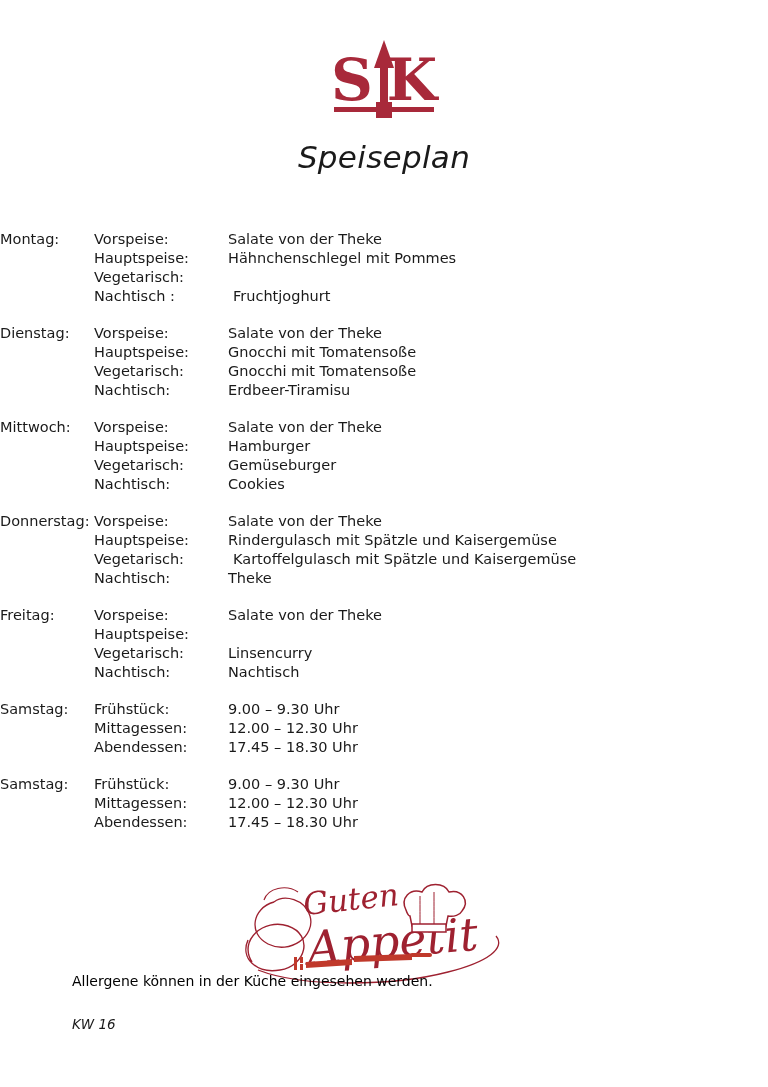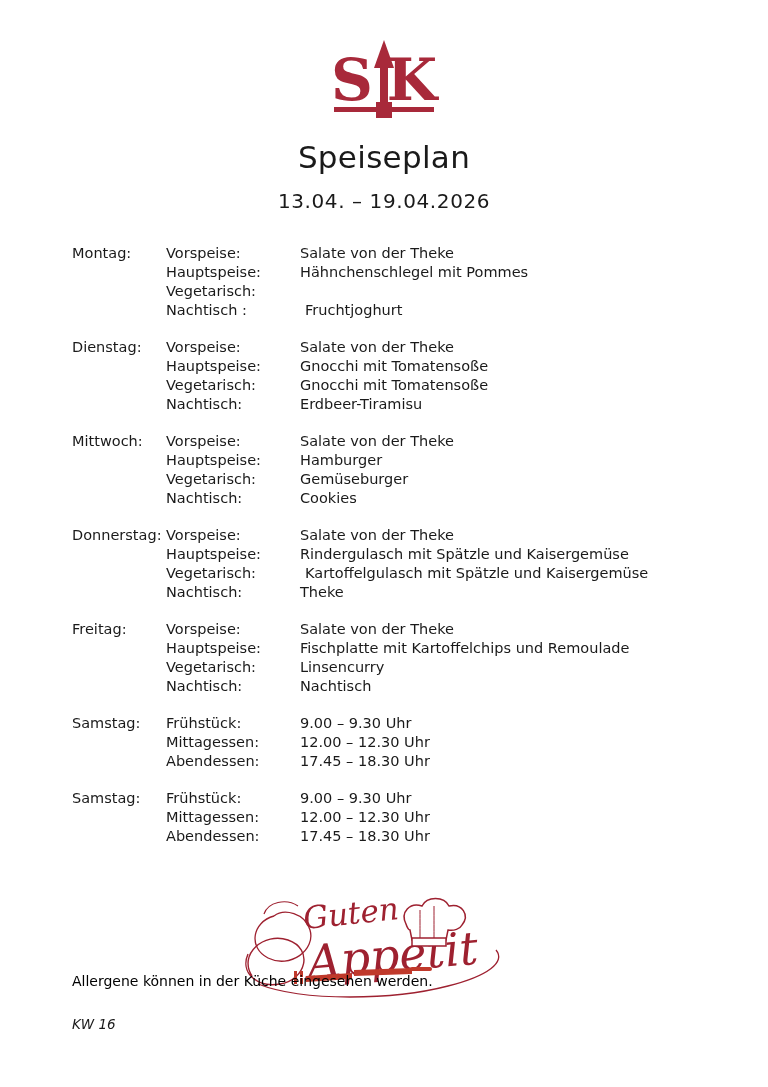--- a/index.html
+++ b/index.html
@@ -28,34 +28,34 @@
     display: block;
     margin: 0 auto;
   }
   .doc-title {
     font-size: 31px;
     font-weight: 400;
     letter-spacing: 0.3px;
     color: #1a1a1a;
     margin: 14px 0 0 0;
     line-height: 1.1;
+    font-style: italic;
   }
   .doc-date {
     font-size: 20px;
     font-weight: 400;
     color: #1a1a1a;
     margin: 16px 0 0 0;
     letter-spacing: 0.6px;
     line-height: 1.1;
   }
 
   
   .menu {
-    margin-top: 32px;
-    padding-left: 72px;
+    margin-top: 56px;
     padding-right: 40px;
   }
   .day-block {
     margin-bottom: 18px;
   }
   .day-row {
     display: flex;
     align-items: baseline;
     line-height: 19px;
     white-space: nowrap;
@@ -131,21 +131,20 @@
         <text x="88" y="62" font-family="'DejaVu Serif','Liberation Serif',serif" font-size="58" font-weight="700" fill="#A8293A" text-anchor="middle">K</text>
 
         <rect x="10" y="69" width="42" height="5"></rect>
         <rect x="68" y="69" width="42" height="5"></rect>
         <rect x="52" y="64" width="16" height="16"></rect>
       </g>
     </svg>
 
     <h1 class="doc-title">Speiseplan</h1>
 
-    <div class="doc-date">13.04. – 19.04.2026</div>
   </div>
 
   <div class="menu">
       <div class="day-block">
         <div class="day-row">
           <div class="col-day">Montag:</div>
           <div class="col-type">Vorspeise:</div>
           <div class="col-dish">Salate von der Theke</div>
         </div>
         <div class="day-row">
@@ -231,21 +230,20 @@
       </div>
       <div class="day-block">
         <div class="day-row">
           <div class="col-day">Freitag:</div>
           <div class="col-type">Vorspeise:</div>
           <div class="col-dish">Salate von der Theke</div>
         </div>
         <div class="day-row">
           <div class="col-day"></div>
           <div class="col-type">Hauptspeise:</div>
-          <div class="col-dish">Fischplatte mit Kartoffelchips und Remoulade</div>
         </div>
         <div class="day-row">
           <div class="col-day"></div>
           <div class="col-type">Vegetarisch:</div>
           <div class="col-dish">Linsencurry</div>
         </div>
         <div class="day-row">
           <div class="col-day"></div>
           <div class="col-type">Nachtisch:</div>
           <div class="col-dish">Nachtisch</div>

